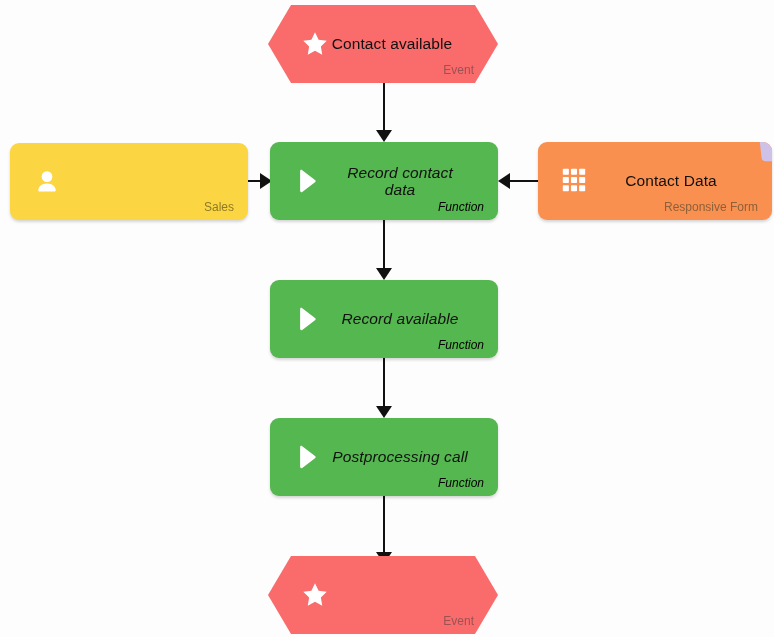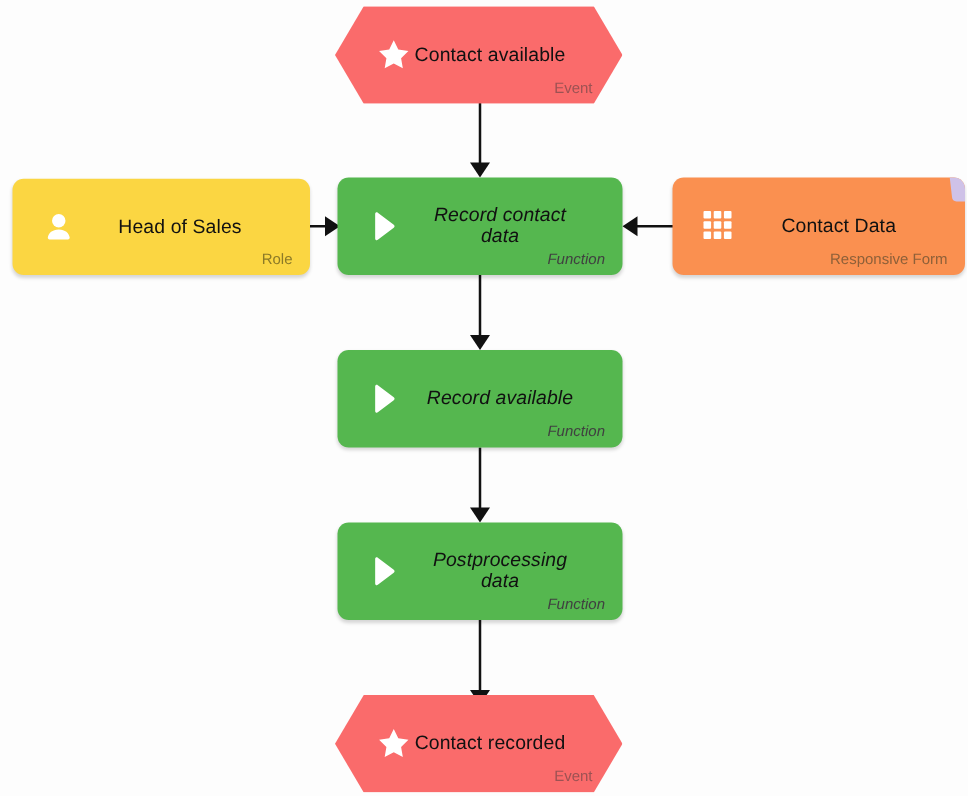--- a/index.html
+++ b/index.html
@@ -63,21 +63,21 @@
   .event .node-title { padding-left: 54px; padding-right: 36px; }
   .event .node-icon { left: 32px; }
 
   
   .function {
     background: #55b74f;
     border-radius: 9px;
     box-shadow: 0 2px 3px rgba(0,0,0,.16);
     font-style: italic;
   }
-  .function .node-type { color: #404040; }
+  .function .node-type { color: #000000; }
   .function .node-title { padding-left: 60px; padding-right: 28px; }
 
   
   .role {
     background: #fbd642;
     border-radius: 9px;
     box-shadow: 0 2px 3px rgba(0,0,0,.16);
   }
   .role .node-type { color: #8c7a28; }
   .role .node-title { padding-left: 54px; padding-right: 24px; }
@@ -182,22 +182,21 @@
     <div class="node-type">Event</div>
   </div>
 
   <div class="node role" style="left:10px; top:143px; width:238px; height:77px;">
     <span class="node-icon" style="left:22px;">
       <svg viewBox="0 0 24 24" width="30" height="30" aria-hidden="true">
         <circle cx="12" cy="7.7" r="4.3" fill="#ffffff"></circle>
         <path fill="#ffffff" d="M12 13.2c-4.1 0-6.6 2.3-7 5.2-.1.7.4 1.2 1.1 1.2h11.8c.7 0 1.2-.5 1.1-1.2-.4-2.9-2.9-5.2-7-5.2z"></path>
       </svg>
     </span>
-    <div class="node-title">Head of Sales</div>
-    <div class="node-type">Role</div>
+    <div class="node-type">Sales</div>
   </div>
 
   <div class="node function" style="left:270px; top:142px; width:228px; height:78px;">
     <span class="node-icon" style="left:22px;">
       <svg viewBox="0 0 24 24" width="30" height="30" aria-hidden="true">
         <path fill="#ffffff" d="M6.5 4.2c0-1 .9-1.4 1.7-.9l10.2 7.8c.7.5.7 1.3 0 1.8L8.2 20.7c-.8.5-1.7.1-1.7-.9z"></path>
       </svg>
     </span>
     <div class="node-title">Record contact data</div>
     <div class="node-type">Function</div>
@@ -238,27 +237,26 @@
     <div class="node-title">Record available</div>
     <div class="node-type">Function</div>
   </div>
 
   <div class="node function" style="left:270px; top:418px; width:228px; height:78px;">
     <span class="node-icon" style="left:22px;">
       <svg viewBox="0 0 24 24" width="30" height="30" aria-hidden="true">
         <path fill="#ffffff" d="M6.5 4.2c0-1 .9-1.4 1.7-.9l10.2 7.8c.7.5.7 1.3 0 1.8L8.2 20.7c-.8.5-1.7.1-1.7-.9z"></path>
       </svg>
     </span>
-    <div class="node-title">Postprocessing data</div>
+    <div class="node-title">Postprocessing call</div>
     <div class="node-type">Function</div>
   </div>
 
   <div class="node event" style="left:268px; top:556px; width:230px; height:78px;">
     <span class="node-icon">
       <svg viewBox="0 0 24 24" width="30" height="30" aria-hidden="true">
         <path fill="#ffffff" d="M12 2.6l2.9 5.9 6.5.95-4.7 4.58 1.11 6.47L12 17.45 6.19 20.5 7.3 14.03 2.6 9.45l6.5-.95z"></path>
       </svg>
     </span>
-    <div class="node-title">Contact recorded</div>
     <div class="node-type">Event</div>
   </div>
 
 </div>
 
 </body></html>

